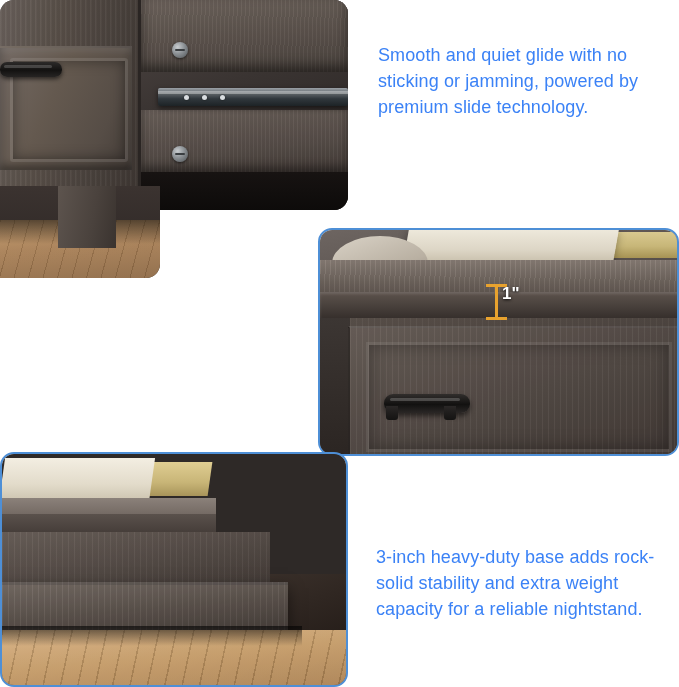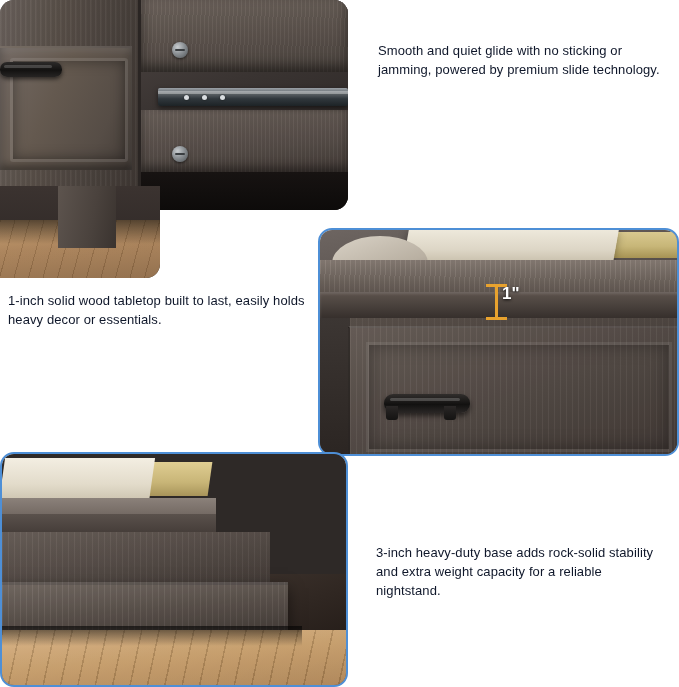--- a/index.html
+++ b/index.html
@@ -28,22 +28,22 @@
     border-radius: 14px;
   }
   .photo.bordered {
     box-sizing: border-box;
     border: 2px solid #4e8fd6;
   }
 
   
   .caption {
     position: absolute;
-    color: #0f172a;
-    font-size: 13px;
+    color: #3b82f6;
+    font-size: 18px;
     line-height: 1.45;
     letter-spacing: 0.1px;
   }
 
   
   #tile-drawer {
     left: 0; top: 0; width: 348px; height: 210px;
     background: linear-gradient(150deg,#4a4240 0%,#3b3432 45%,#2e2927 100%);
   }
   .drawer-left-panel {
@@ -365,17 +365,16 @@
     <div class="bs-shelf-top"></div>
     <div class="bs-shelf-front"></div>
     <div class="bs-body"></div>
     <div class="bs-base-block"></div>
     <div class="bs-floor"></div>
     <div class="bs-base-shadow"></div>
   </div>
 
   <div class="caption" id="cap-glide">Smooth and quiet glide with no sticking or jamming, powered by premium slide technology.</div>
 
-  <div class="caption" id="cap-tabletop">1-inch solid wood tabletop built to last, easily holds heavy decor or essentials.</div>
 
   <div class="caption" id="cap-base">3-inch heavy-duty base adds rock-solid stability and extra weight capacity for a reliable nightstand.</div>
 
 </div>
 
 </body></html>

